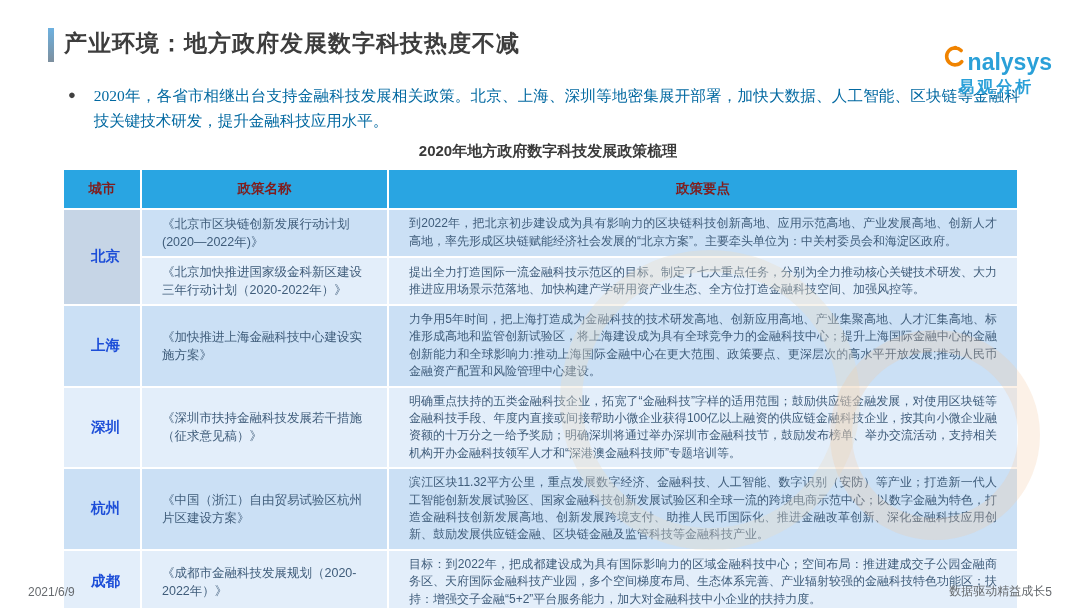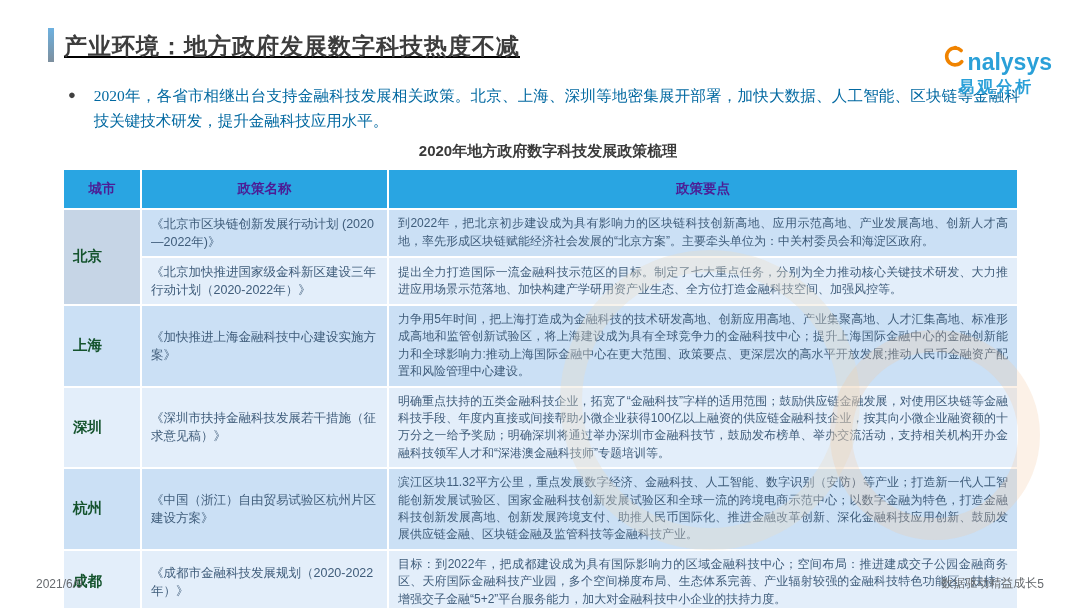--- a/index.html
+++ b/index.html
@@ -20,21 +20,21 @@
     border-radius: 50%;
     border: 22px solid #f5a33c;
     opacity: 0.07;
     pointer-events: none;
   }
   .wm1 { width: 300px; height: 300px; left: 560px; top: 250px; border-color:#e8ddc8; opacity:0.35;}
   .wm2 { width: 210px; height: 210px; left: 830px; top: 330px; border-color:#f3c9a0; opacity:0.25;}
 
   
   .header { position: relative; padding: 28px 30px 0 48px; }
-  .title-wrap { display: flex; align-items: flex-end; text-decoration: underline; }
+  .title-wrap { display: flex; align-items: flex-start; }
   .accent-bar {
     width: 6px; height: 34px; margin-right: 10px;
     background: linear-gradient(#6db1e0, #7d8f9e);
   }
   .page-title {
     font-size: 23px; font-weight: bold; color: #3d3d3d;
     letter-spacing: 1px;
   }
   .logo { position: absolute; right: 28px; top: 16px; text-align: center; margin-top: 28px; }
   .logo-row { display: flex; align-items: flex-end; justify-content: flex-end; }
@@ -57,45 +57,45 @@
   
   table.policy {
     border-collapse: collapse;
     margin-left: 62px;
     width: 957px;
     table-layout: fixed;
   }
   .policy col.c-city { width: 78px; }
   .policy col.c-name { width: 247px; }
   .policy th {
-    background: #29a5e2; color: #4c1d95; font-size: 13.5px; font-weight: bold;
+    background: #29a5e2; color: #7f1d1d; font-size: 13.5px; font-weight: bold;
     padding: 10px 4px; border: 2px solid #ffffff;
   }
   .policy td {
     border: 2px solid #ffffff;
     font-size: 12px; line-height: 1.45;
-    padding: 5px 9px;
+    padding: 5px 20px;
     color: #3f5c7a;
     vertical-align: middle;
   }
   .policy td.city {
-    text-align: left; font-weight: bold; font-size: 14.5px; color: #14532d;
+    text-align: right; font-weight: bold; font-size: 14.5px; color: #1d4ed8;
   }
   .policy td.name { text-align: left; font-size: 12.5px; }
   .policy td.points { text-align: justify; }
   .bg-a { background: #cbe0f5; }
   .bg-b { background: #e3eefa; margin-top: 32px; }
   .bg-city-span { background: #c6d5e6; }
 
   
   .footer {
-    position: absolute; left: 0; right: 0; bottom: 16px;
+    position: absolute; left: 0; right: 0; bottom: 8px;
     display: flex; align-items: center;
     font-size: 12px; color: #666a6e;
-    padding: 0 36px;
+    padding: 0 28px;
   }
   .footer .f-center { flex: 1; text-align: right; }
 </style>
 </head>
 <body>
 
 <div class="slide">
 
   <div class="watermark wm1"></div>
   <div class="watermark wm2"></div>

